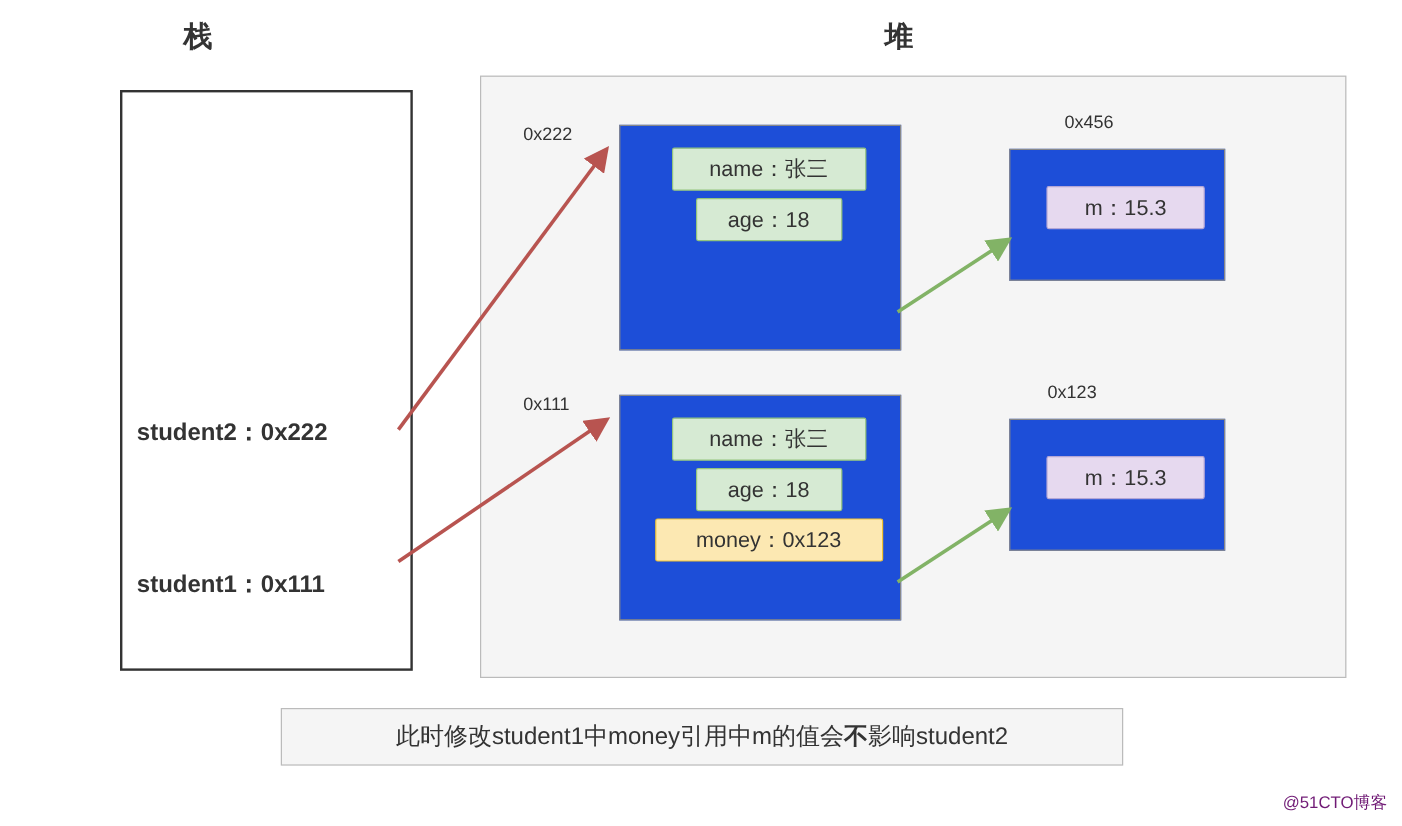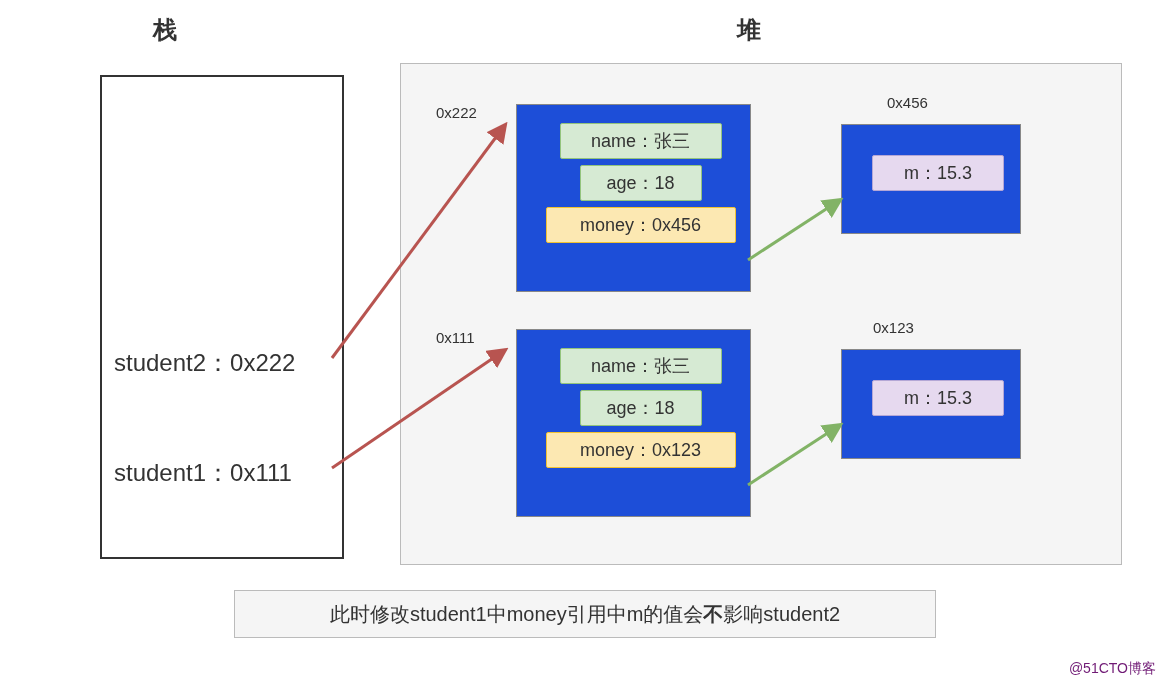--- a/index.html
+++ b/index.html
@@ -22,24 +22,24 @@
   }
 
   
   .stack-box{
     position:absolute;
     left:100px;top:75px;width:240px;height:480px;
     border:2px solid #333;background:#fff;
   }
   .stack-item{
     position:absolute;left:12px;
-    font-weight:400;font-size:24px;white-space:nowrap;
+    font-weight:700;font-size:20px;white-space:nowrap;
   }
   .s2{top:270px;}
-  .s1{top:380px;}
+  .s1{top:396px;}
 
   
   .heap-box{
     position:absolute;
     left:400px;top:63px;width:720px;height:500px;
     border:1px solid #bbb;background:#f5f5f5;
   }
 
   .obj-frame{
     position:absolute;
@@ -123,21 +123,20 @@
     <div class="stack-item s2">student2：0x222</div>
     <div class="stack-item s1">student1：0x111</div>
   </div>
 
   <div class="heap-box">
 
     <div class="obj-label obj1-label">0x222</div>
     <div class="obj-frame obj1">
       <span class="field green">name：张三</span>
       <span class="field green">age：18</span>
-      <span class="field yellow">money：0x456</span>
     </div>
 
     <div class="obj-label mb1-label">0x456</div>
     <div class="obj-frame mb1">
       <span class="field purple mb1-inner">m：15.3</span>
     </div>
 
     <div class="obj-label obj2-label">0x111</div>
     <div class="obj-frame obj2">
       <span class="field green">name：张三</span>

